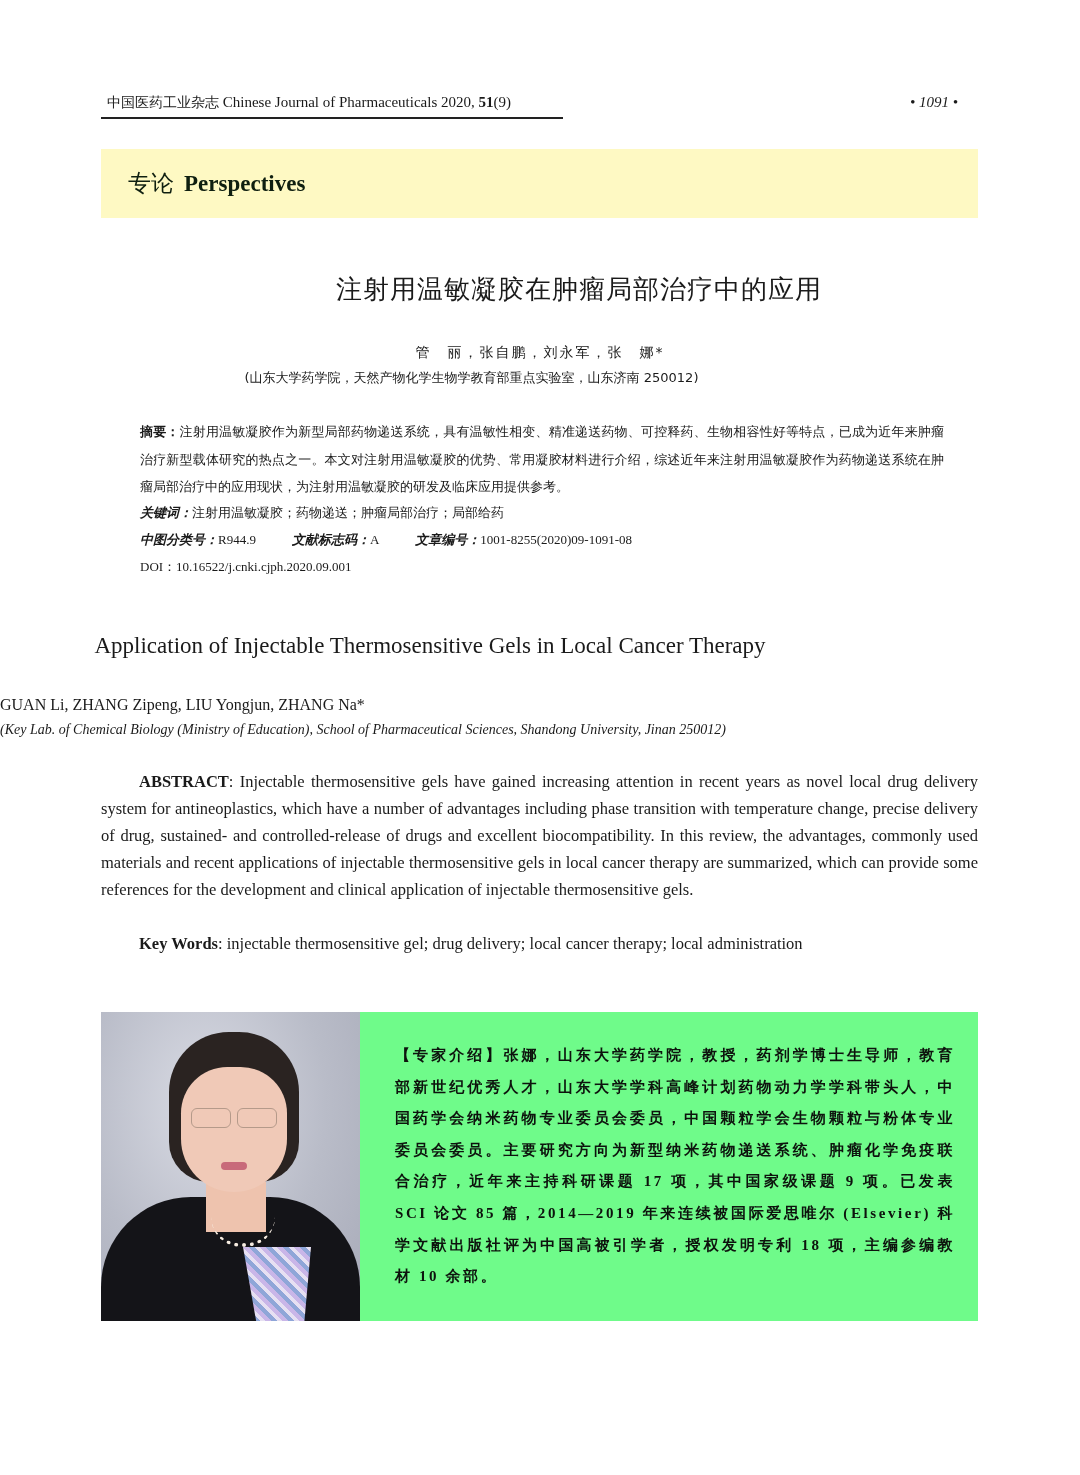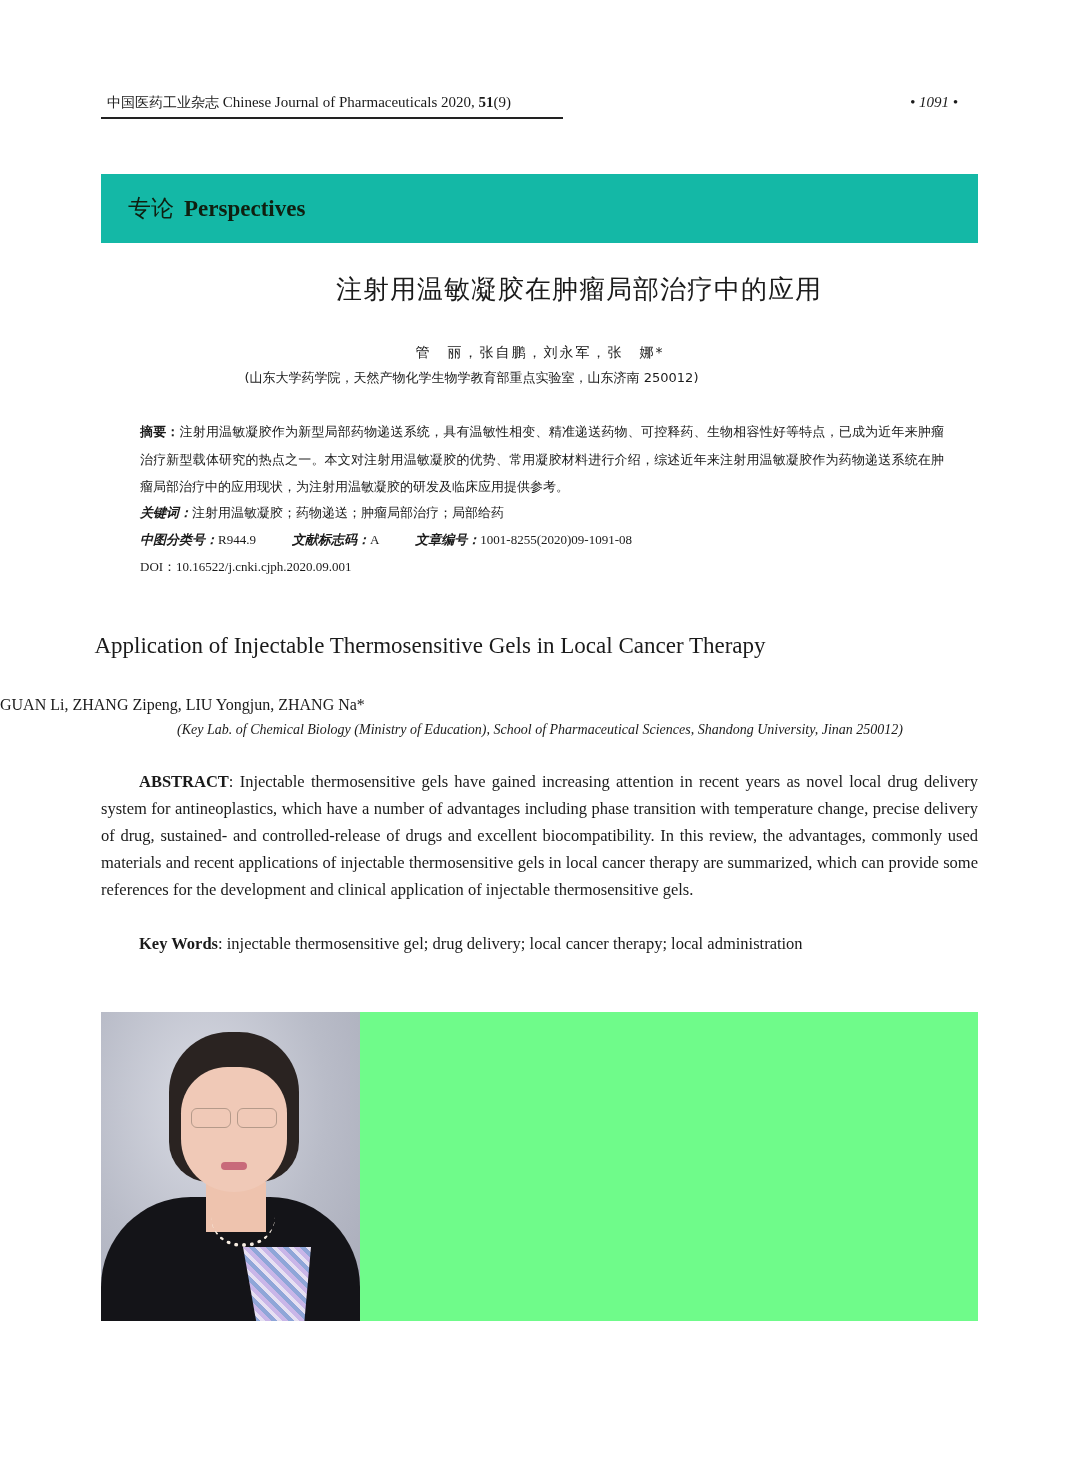--- a/index.html
+++ b/index.html
@@ -5,37 +5,37 @@
   html, body { margin:0; padding:0; background:#ffffff; }
   body { width:1080px; height:1475px; position:relative; overflow:hidden; color:#1a1a1a; }
   .serif { font-family: "Liberation Serif", "DejaVu Serif", serif; }
   .sans  { font-family: "DejaVu Sans", "Liberation Sans", sans-serif; }
 
   .running-head { position:absolute; left:107px; top:92px; width:455px; font-size:15px; line-height:20px; white-space:nowrap; }
   .running-head .vol { font-weight:bold; }
   .head-rule { position:absolute; left:101px; top:117px; width:462px; height:2px; background:#222; }
   .page-number { position:absolute; right:122px; top:92px; font-size:15px; line-height:20px;font-style:italic; }
 
-  .section-banner { position:absolute; left:101px; top:174px; width:877px; height:69px; background:#14b8a6; }
+  .section-banner { position:absolute; left:101px; top:149px; width:877px; height:69px; background:#fef9c3; }
   .section-banner .label { position:absolute; left:27px; top:18px; font-size:23px; font-weight:bold; color:#0f1f10; line-height:32px; white-space:nowrap; }
   .section-banner .zh { font-family: "DejaVu Sans", sans-serif; font-weight:normal; margin-right:10px; }
 
   .title-zh { position:absolute; left:0; width:1080px; top:271px; text-align:center; font-size:26px; line-height:36px; letter-spacing:1px;padding-left:39px; }
   .authors-zh { position:absolute; left:0; width:1080px; top:342px; text-align:center; font-size:14px; line-height:20px; letter-spacing:2px; }
   .affil-zh { position:absolute; left:0; width:943px; top:368px; text-align:center; font-size:13px; line-height:20px; }
 
   .abstract-zh { position:absolute; left:140px; top:418px; width:804px; font-size:13px; line-height:27px; text-align:justify; }
   .abstract-zh b { font-weight:bold;font-family:Liberation Mono, monospace; }
   .meta-zh { position:absolute; left:140px; width:804px; font-size:13px; line-height:27px; white-space:nowrap; }
   .meta-zh b { font-weight:bold;font-style:italic; }
   .meta-zh .gap { display:inline-block; width:36px; }
 
   .title-en { position:absolute; left:0; width:860px; top:631px; text-align:center; font-size:23px; line-height:30px; }
   .authors-en { position:absolute; left:0; width:1080px; top:694px; text-align:left; font-size:16px; line-height:22px; }
-  .affil-en { position:absolute; left:0; width:1080px; top:719px; text-align:center; font-size:14px; line-height:22px; font-style:italic; }
+  .affil-en { position:absolute; left:0; width:1080px; top:719px; font-size:14px; line-height:22px; font-style:italic; }
 
   .abstract-en { position:absolute; left:101px; top:768px; width:877px; font-size:16.5px; line-height:27px; text-align:justify; text-indent:38px; }
   .abstract-en b { font-weight:bold; }
   .keywords-en { position:absolute; left:139px; top:930px; width:840px; font-size:16.5px; line-height:27px; }
   .keywords-en b { font-weight:bold; }
 
   .expert-box { position:absolute; left:101px; top:1012px; width:877px; height:309px; background:#6ffb8a; }
   .photo { position:absolute; left:0; top:0; width:259px; height:309px; overflow:hidden;
            background: radial-gradient(ellipse at 40% 30%, #d9dbe4 0%, #b9bcc8 55%, #a7aab8 100%); }
   .photo .hair { position:absolute; left:68px; top:20px; width:130px; height:150px; border-radius:60px 60px 40px 40px; background:#2a2321; }
@@ -102,13 +102,14 @@
     <div class="hair"></div>
     <div class="jacket"></div>
     <div class="blouse"></div>
     <div class="neck"></div>
     <div class="face"></div>
     <div class="glasses-l"></div>
     <div class="glasses-r"></div>
     <div class="lips"></div>
     <div class="pearls"></div>
   </div>
+  <div class="expert-text serif">【专家介绍】张娜，山东大学药学院，教授，药剂学博士生导师，教育部新世纪优秀人才，山东大学学科高峰计划药物动力学学科带头人，中国药学会纳米药物专业委员会委员，中国颗粒学会生物颗粒与粉体专业委员会委员。主要研究方向为新型纳米药物递送系统、肿瘤化学免疫联合治疗，近年来主持科研课题 17 项，其中国家级课题 9 项。已发表 SCI 论文 85 篇，2014—2019 年来连续被国际爱思唯尔 (Elsevier) 科学文献出版社评为中国高被引学者，授权发明专利 18 项，主编参编教材 10 余部。</div>
 </div>
 
 </body></html>

